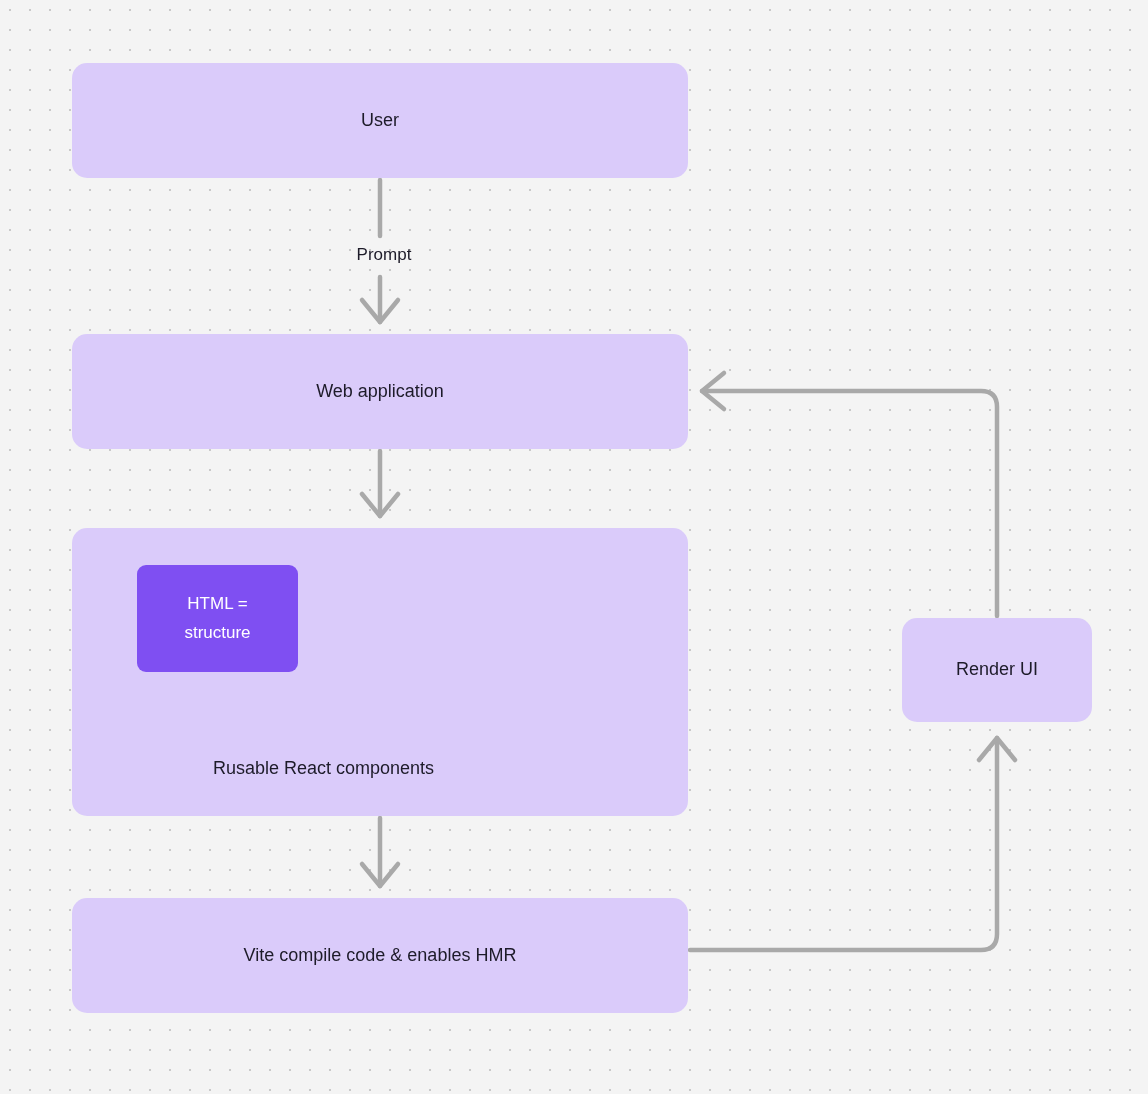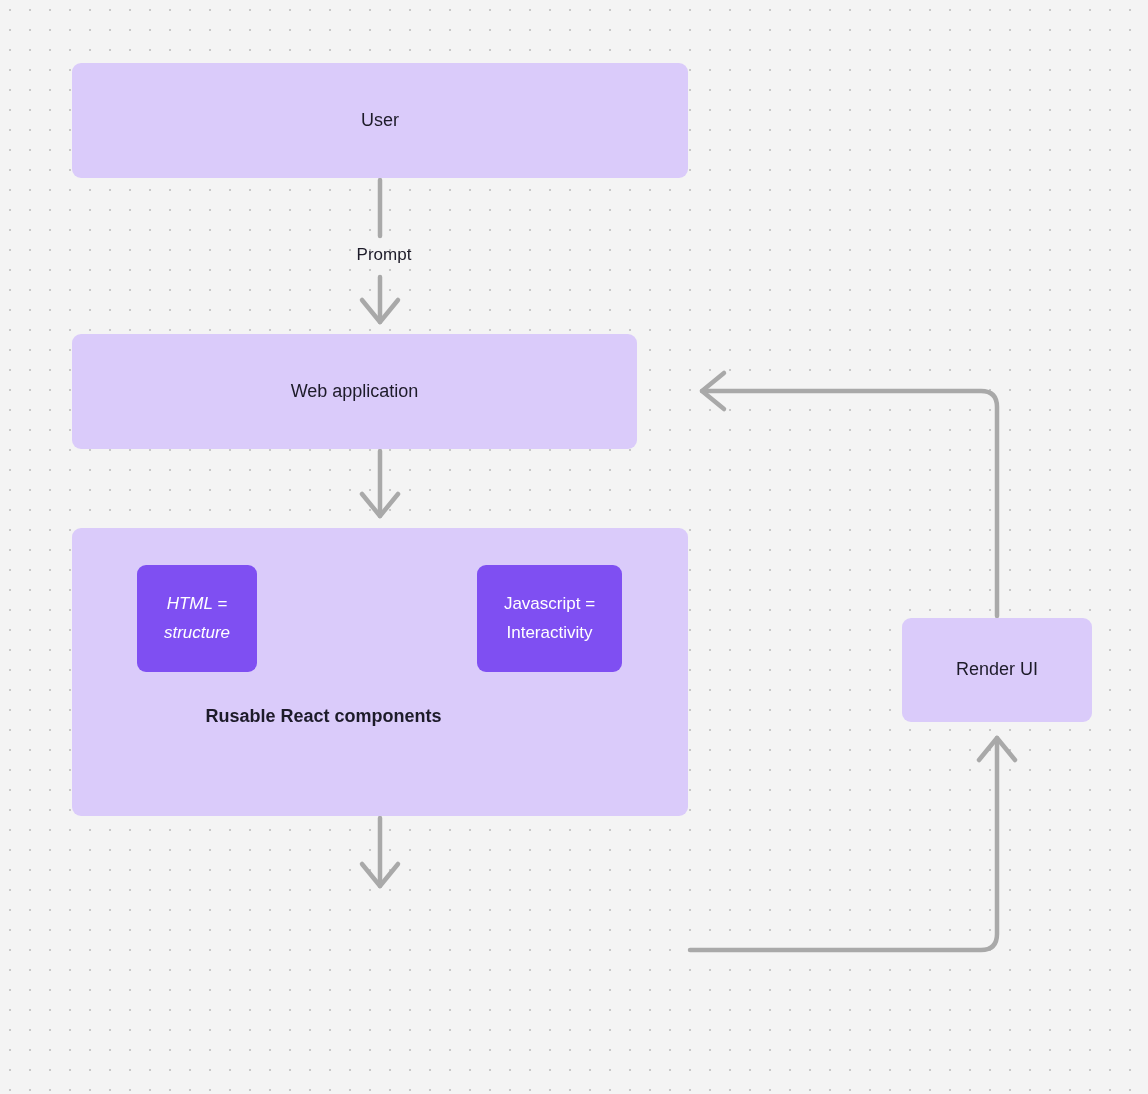--- a/index.html
+++ b/index.html
@@ -15,21 +15,21 @@
     background-image: radial-gradient(circle at 1px 1px, #c9c9c9 1.1px, transparent 1.2px);
     background-size: 20px 20px;
     background-position: 9px 9px;
     overflow: hidden;
     font-family: "Liberation Sans", sans-serif;
     -webkit-font-smoothing: antialiased;
   }
   .node {
     position: absolute;
     box-sizing: border-box;
-    border-radius: 9px;
+    border-radius: 15px;
     display: flex;
     align-items: center;
     justify-content: center;
     text-align: center;
   }
   .node-outer {
     background: #dacbfa;
     color: #1d1b29;
     font-size: 18px;
     line-height: 1.3;
@@ -60,28 +60,28 @@
     position: absolute;
     font-size: 17px;
     color: #1d1b29;
     background: transparent;
     padding: 0 4px;
     white-space: nowrap;
     text-align: center;
   }
   
   #node-user          { left: 72px;  top: 63px;  width: 616px; height: 115px; }
-  #node-webapp        { left: 72px;  top: 334px; width: 565px; height: 115px; }
+  #node-webapp        { left: 72px;  top: 334px; width: 616px; height: 115px; }
   #node-components    { left: 72px;  top: 528px; width: 616px; height: 288px; }
   #node-vite          { left: 72px;  top: 898px; width: 616px; height: 115px; }
   #node-render        { left: 902px; top: 618px; width: 190px; height: 104px; }
-  #node-html          { left: 137px; top: 565px; width: 120px; height: 107px; font-style: italic; }
+  #node-html          { left: 137px; top: 565px; width: 161px; height: 107px; }
   #node-css           { left: 307px; top: 565px; width: 145px; height: 107px; }
   #node-js            { left: 477px; top: 565px; width: 145px; height: 107px; }
-  #label-reusable     { left: 72px;  top: 706px; width: 503px; font-weight: bold; }
+  #label-reusable     { left: 72px;  top: 758px; width: 503px; }
   #label-prompt       { left: 330px; top: 245px; width: 100px; }
 </style>
 </head>
 <body>
 
 <div id="canvas">
 
   <svg class="edge-layer" viewBox="0 0 1148 1094" width="1148" height="1094">
     <g fill="none" stroke="#a9a9a9" stroke-width="4.5" stroke-linecap="round" stroke-linejoin="round">
 
@@ -129,27 +129,24 @@
   <div class="node node-outer" id="node-components"></div>
 
   <div class="node node-inner" id="node-html">
     <span>
       <span>HTML =</span><br>
       <span>structure</span>
     </span>
   </div>
 
 
-  <div class="node node-inner" id="node-js">
-    <span>
-      <span>Javascript =</span><br>
-      <span>Interactivity</span>
-    </span>
-  </div>
 
   <div class="node-group-label" id="label-reusable">Rusable React components</div>
 
+  <div class="node node-outer" id="node-vite">
+    <span>Vite compile code &amp; enables HMR</span>
+  </div>
 
   <div class="node node-outer" id="node-render">
     <span>Render UI</span>
   </div>
 
 </div>
 
 </body></html>

